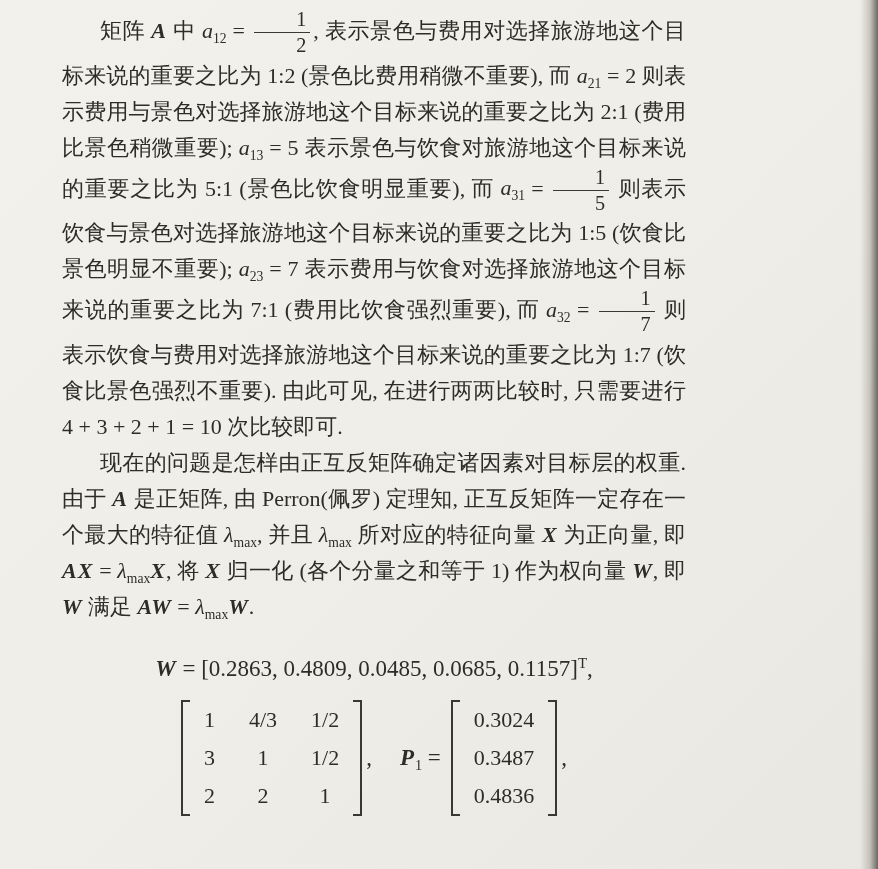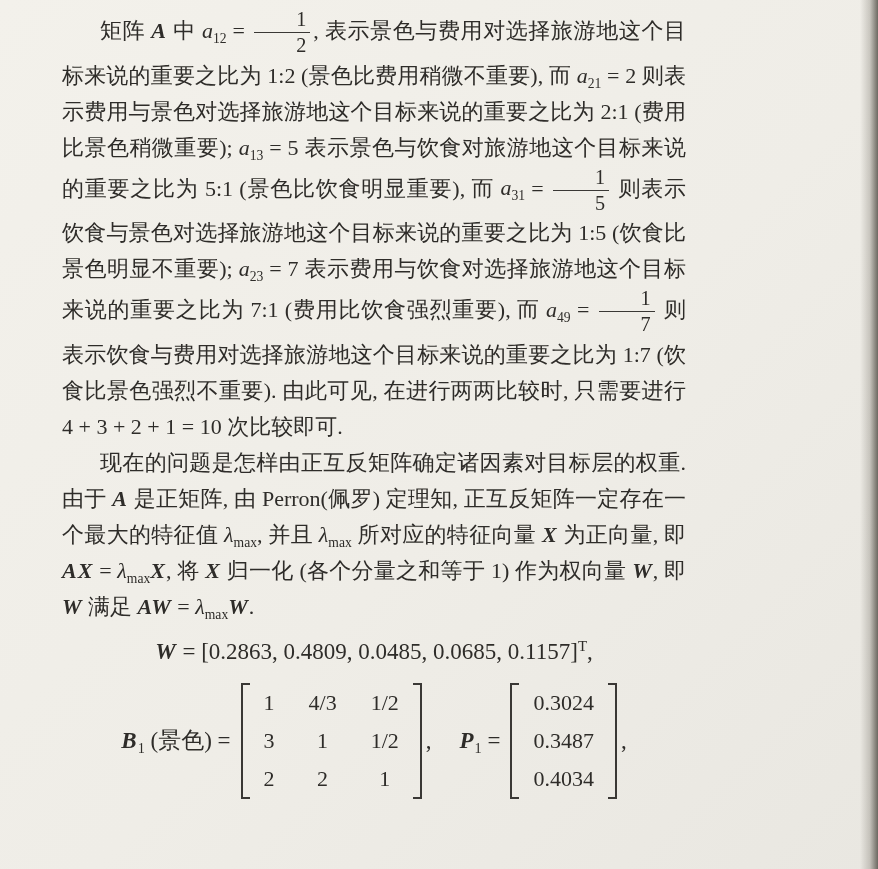--- a/index.html
+++ b/index.html
@@ -51,21 +51,21 @@
     line-height: 1.15;
     font-size: 0.92em;
     margin: 0 3px;
   }
   .frac .num { border-bottom: 1.6px solid #3a3835; padding: 0 4px 1px; }
   .frac .den { padding: 1px 4px 0; }
   
   .display-eq {
     font-size: 23px;
     text-align: center;
-    margin: 14px 0 18px;
+    margin: 31px 0 18px;
   }
   .display-eq.matrix-row {
     display: flex;
     justify-content: center;
     align-items: center;
     margin: 18px 0 0;
   }
   .eqpart { margin-right: 10px; white-space: nowrap; }
   .eqsep { margin: 0 28px 0 4px; align-self: center; }
   .eqtrail { margin-left: 4px; align-self: center; }
@@ -99,53 +99,52 @@
 <body>
 
 <div class="page">
 
   <p class="para indent"><span class="rt">矩阵 </span><span class="bi">A</span><span class="rt"> 中 </span><span class="mv"><span class="it">a</span><sub class="msub">12</sub></span><span class="rt"> = </span><span class="frac">
         <span class="num">1</span>
         <span class="den">2</span>
       </span><span class="rt">, 表示景色与费用对选择旅游地这个目标来说的重要之比为 1:2 (景色比费用稍微不重要), 而 </span><span class="mv"><span class="it">a</span><sub class="msub">21</sub></span><span class="rt"> = 2 则表示费用与景色对选择旅游地这个目标来说的重要之比为 2:1 (费用比景色稍微重要); </span><span class="mv"><span class="it">a</span><sub class="msub">13</sub></span><span class="rt"> = 5 表示景色与饮食对旅游地这个目标来说的重要之比为 5:1 (景色比饮食明显重要), 而 </span><span class="mv"><span class="it">a</span><sub class="msub">31</sub></span><span class="rt"> = </span><span class="frac">
         <span class="num">1</span>
         <span class="den">5</span>
-      </span><span class="rt"> 则表示饮食与景色对选择旅游地这个目标来说的重要之比为 1:5 (饮食比景色明显不重要); </span><span class="mv"><span class="it">a</span><sub class="msub">23</sub></span><span class="rt"> = 7 表示费用与饮食对选择旅游地这个目标来说的重要之比为 7:1 (费用比饮食强烈重要), 而 </span><span class="mv"><span class="it">a</span><sub class="msub">49</sub></span><span class="rt"> = </span><span class="frac">
+      </span><span class="rt"> 则表示饮食与景色对选择旅游地这个目标来说的重要之比为 1:5 (饮食比景色明显不重要); </span><span class="mv"><span class="it">a</span><sub class="msub">23</sub></span><span class="rt"> = 7 表示费用与饮食对选择旅游地这个目标来说的重要之比为 7:1 (费用比饮食强烈重要), 而 </span><span class="mv"><span class="it">a</span><sub class="msub">32</sub></span><span class="rt"> = </span><span class="frac">
         <span class="num">1</span>
         <span class="den">7</span>
       </span><span class="rt"> 则表示饮食与费用对选择旅游地这个目标来说的重要之比为 1:7 (饮食比景色强烈不重要). 由此可见, 在进行两两比较时, 只需要进行 4 + 3 + 2 + 1 = 10 次比较即可.</span></p>
 
   <p class="para indent"><span class="rt">现在的问题是怎样由正互反矩阵确定诸因素对目标层的权重. 由于 </span><span class="bi">A</span><span class="rt"> 是正矩阵, 由 Perron(佩罗) 定理知, 正互反矩阵一定存在一个最大的特征值 </span><span class="mv"><span class="it">λ</span><sub class="msub">max</sub></span><span class="rt">, 并且 </span><span class="mv"><span class="it">λ</span><sub class="msub">max</sub></span><span class="rt"> 所对应的特征向量 </span><span class="bi">X</span><span class="rt"> 为正向量, 即 </span><span class="bi">AX</span><span class="rt"> = </span><span class="mv"><span class="it">λ</span><sub class="msub">max</sub></span><span class="bi">X</span><span class="rt">, 将 </span><span class="bi">X</span><span class="rt"> 归一化 (各个分量之和等于 1) 作为权向量 </span><span class="bi">W</span><span class="rt">, 即 </span><span class="bi">W</span><span class="rt"> 满足 </span><span class="bi">AW</span><span class="rt"> = </span><span class="mv"><span class="it">λ</span><sub class="msub">max</sub></span><span class="bi">W</span><span class="rt">.</span></p>
 
 
   <div class="display-eq"><span class="bi">W</span><span class="rt"> = [0.2863, 0.4809, 0.0485, 0.0685, 0.1157]</span><sup class="msup">T</sup><span class="rt">,</span></div>
 
 
   <div class="display-eq matrix-row">
-    <span class="eqpart"><span class="bi">B</span><sub class="plainsub">1</sub><span class="rt"> (景色) = </span></span>
     <span class="mat">
         <span class="mgrid" style="grid-template-columns: repeat(3, auto);">
           <span class="mcell">1</span>
           <span class="mcell">4/3</span>
           <span class="mcell">1/2</span>
           <span class="mcell">3</span>
           <span class="mcell">1</span>
           <span class="mcell">1/2</span>
           <span class="mcell">2</span>
           <span class="mcell">2</span>
           <span class="mcell">1</span>
         </span>
       </span>
     <span class="eqsep">,</span>
     <span class="eqpart"><span class="bi">P</span><sub class="plainsub">1</sub><span class="rt"> = </span></span>
     <span class="mat">
         <span class="mgrid" style="grid-template-columns: repeat(1, auto);">
           <span class="mcell">0.3024</span>
           <span class="mcell">0.3487</span>
-          <span class="mcell">0.4034</span>
+          <span class="mcell">0.4836</span>
         </span>
       </span>
     <span class="eqtrail">,</span>
   </div>
 
 </div>
 
 <div class="scan-edge"></div>
 
 </body></html>

